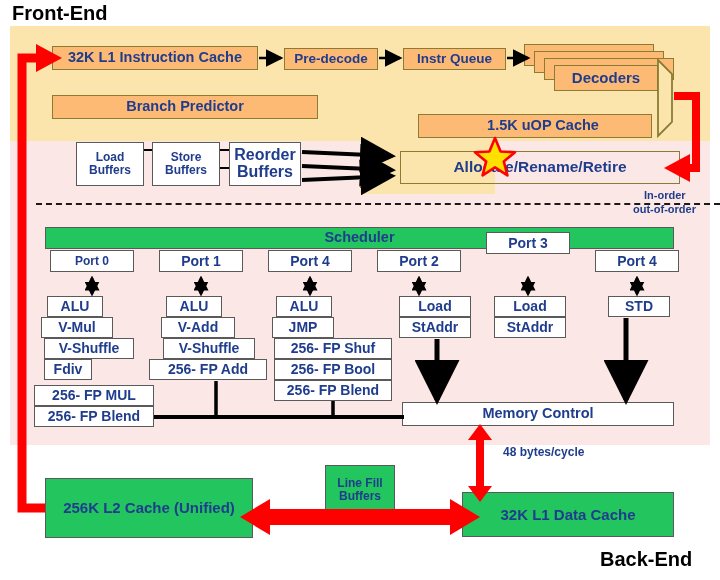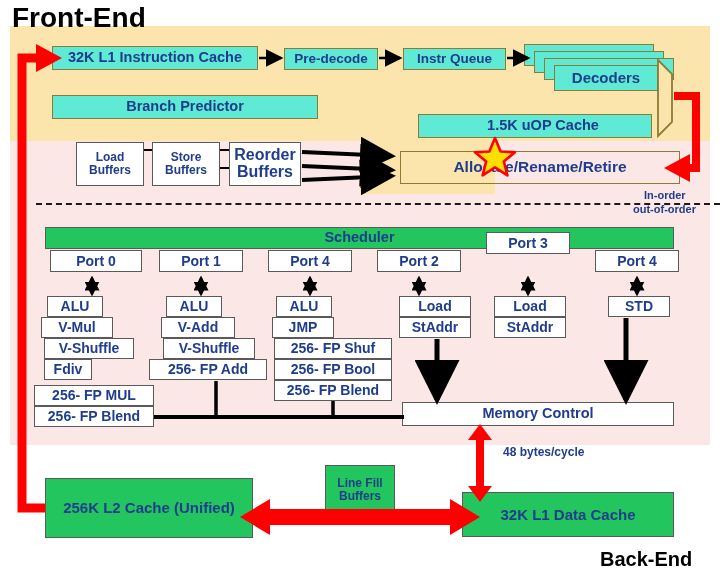--- a/index.html
+++ b/index.html
@@ -23,21 +23,21 @@
   .box{
     position:absolute;
     box-sizing:border-box;
     display:flex;align-items:center;justify-content:center;
     color:#1f3d8c;
     font-weight:bold;
     line-height:1.05;
     text-align:center;
     white-space:nowrap;
   }
-  .box.olive{border:1.5px solid #8a7d33;background:#5eead4;}
+  .box.olive{border:1.5px solid #8a7d33;background:#fdba74;}
   .box.white{border:1.5px solid #5a5a5a;background:#ffffff;}
   .box.pinkb{border:1.5px solid #5a5a5a;background:#22c55e;}
 
   
   .plain{position:absolute;color:#000;font-weight:bold;}
   .bluelabel{position:absolute;color:#1f3d8c;font-weight:bold;white-space:nowrap;}
 
   svg.overlay{position:absolute;left:0;top:0;width:720px;height:580px;pointer-events:none;}
 
   .dashed{
@@ -48,21 +48,21 @@
 </head>
 <body>
 
 <div id="stage">
 
   <div class="region" id="backend-region"></div>
   <div class="region" id="backend-region-b"></div>
   <div class="region" id="frontend-region"></div>
   <div class="region" id="frontend-region-b"></div>
 
-  <div class="plain" style="left:12px;top:2px;font-size:28px;">Front-End</div>
+  <div class="plain" style="left:12px;top:2px;font-size:20px;">Front-End</div>
   <div class="plain" style="left:600px;top:548px;font-size:20px;">Back-End</div>
 
   <div class="box olive" style="left:52px;top:46px;width:206px;height:24px;font-size:14.5px;">
     <span>32K L1 Instruction Cache</span>
   </div>
 
   <div class="box olive" style="left:284px;top:48px;width:94px;height:22px;font-size:13.5px;">
     <span>Pre-decode</span>
   </div>
 
@@ -104,21 +104,21 @@
 
   <div class="bluelabel" style="left:644px;top:189px;font-size:11px;">In-order</div>
   <div class="bluelabel" style="left:633px;top:203px;font-size:11px;">out-of-order</div>
 
   <div class="dashed" style="left:36px;top:203px;width:684px;"></div>
 
   <div class="box pinkb" style="left:45px;top:227px;width:629px;height:22px;font-size:14.5px;">
     <span>Scheduler</span>
   </div>
 
-  <div class="box white" style="left:50px;top:250px;width:92px;height:22px;font-size:14px;">
+  <div class="box white" style="left:50px;top:250px;width:84px;height:22px;font-size:12px;">
     <span>Port 0</span>
   </div>
   <div class="box white" style="left:159px;top:250px;width:84px;height:22px;font-size:14px;">
     <span>Port 1</span>
   </div>
   <div class="box white" style="left:268px;top:250px;width:84px;height:22px;font-size:14px;">
     <span>Port 4</span>
   </div>
   <div class="box white" style="left:377px;top:250px;width:84px;height:22px;font-size:14px;">
     <span>Port 2</span>

